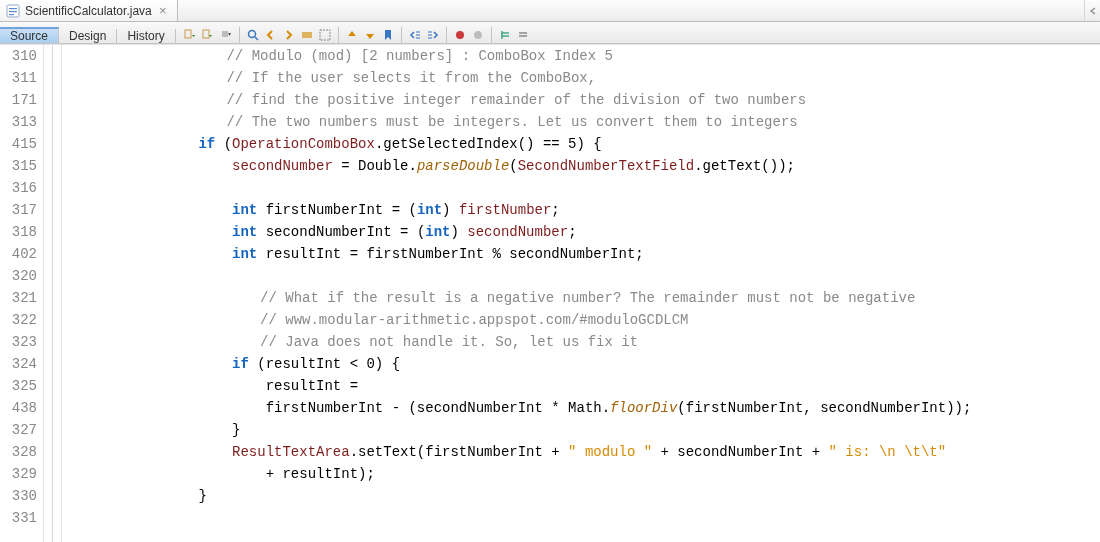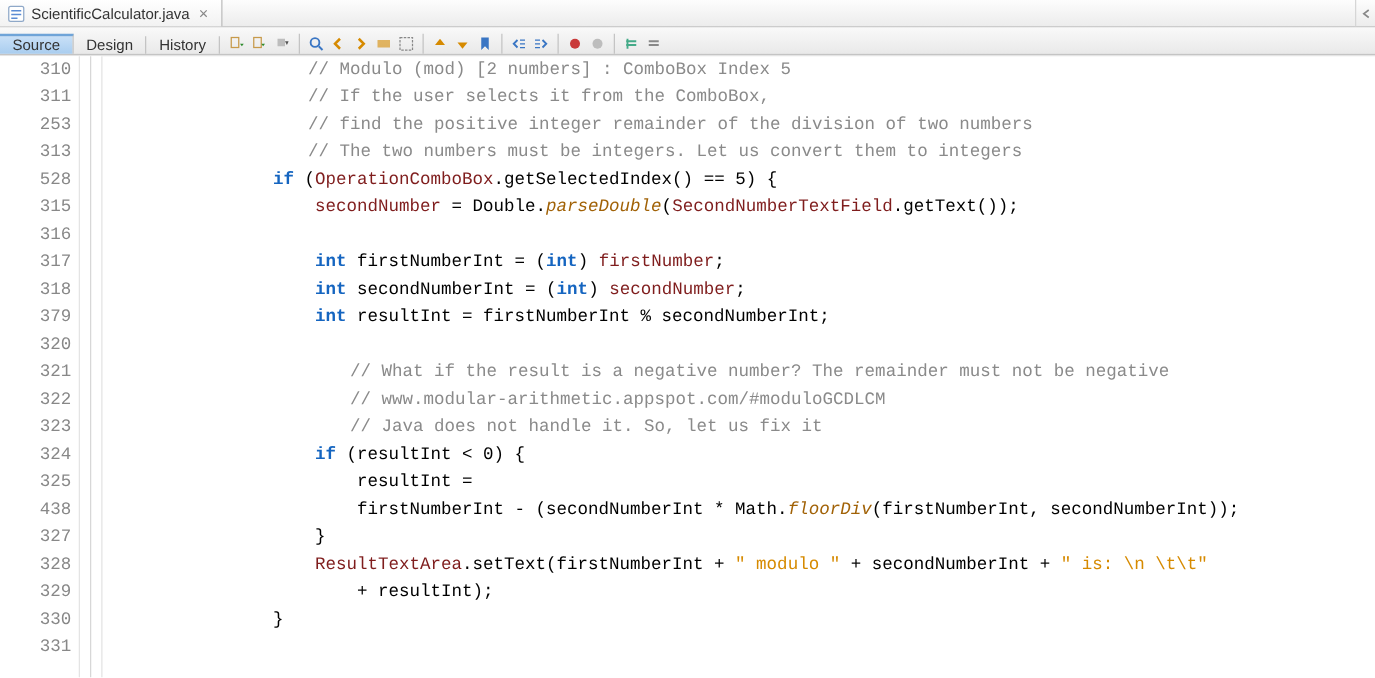--- a/index.html
+++ b/index.html
@@ -90,21 +90,21 @@
   .editor {
     display: flex;
     height: calc(100% - 44px);
     font-family: Consolas, "Courier New", monospace;
     font-size: 14px;
     line-height: 22px;
     background: #fff;
     border-top: 1px solid #e4e4e4;
   }
   .gutter {
-    width: 64px;
+    width: 44px;
     background: #fff;
     border-right: 1px solid #e4e4e4;
     text-align: right;
     color: #888;
     padding-right: 6px;
   }
   .gutter-line { height: 22px; }
   .fold-strip {
     width: 18px;
     border-right: 1px solid #e4e4e4;
@@ -273,28 +273,28 @@
           <line x1="3" y1="8" x2="11" y2="8" stroke="#888" stroke-width="1.5"></line>
         </svg>
       </span>
     </div>
 </div>
 
 <div class="editor">
   <div class="gutter" id="gutter">
       <div class="gutter-line">310</div>
       <div class="gutter-line">311</div>
-      <div class="gutter-line">253</div>
+      <div class="gutter-line">171</div>
       <div class="gutter-line">313</div>
-      <div class="gutter-line">528</div>
+      <div class="gutter-line">415</div>
       <div class="gutter-line">315</div>
       <div class="gutter-line">316</div>
       <div class="gutter-line">317</div>
       <div class="gutter-line">318</div>
-      <div class="gutter-line">379</div>
+      <div class="gutter-line">402</div>
       <div class="gutter-line">320</div>
       <div class="gutter-line">321</div>
       <div class="gutter-line">322</div>
       <div class="gutter-line">323</div>
       <div class="gutter-line">324</div>
       <div class="gutter-line">325</div>
       <div class="gutter-line">438</div>
       <div class="gutter-line">327</div>
       <div class="gutter-line">328</div>
       <div class="gutter-line">329</div>

